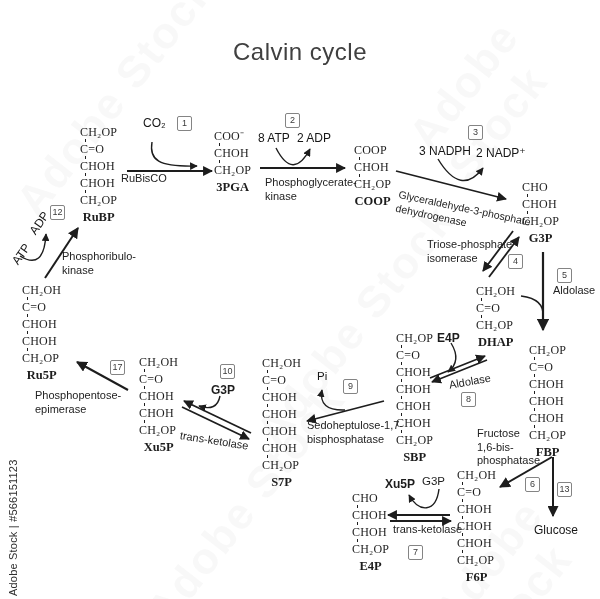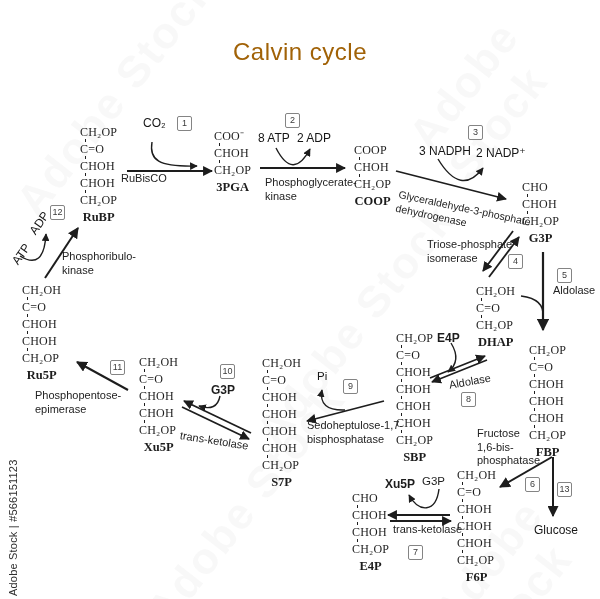--- a/index.html
+++ b/index.html
@@ -1,19 +1,19 @@
 <!DOCTYPE html>
 <html><head>
 <meta charset="utf-8">
 <style>
   html,body{margin:0;padding:0;background:#fff;}
   body{width:600px;height:599px;position:relative;overflow:hidden;
        font-family:"Liberation Sans","DejaVu Sans",sans-serif;color:#1d1d1d;}
   .abs{position:absolute;white-space:nowrap;}
-  .title{left:0;right:0;top:38px;text-align:center;font-size:24px;letter-spacing:.5px;color:#a16207;}
+  .title{left:0;right:0;top:38px;text-align:center;font-size:24px;letter-spacing:.5px;color:#404040;}
   
   .mol{position:absolute;display:flex;flex-direction:column;align-items:flex-start;font-family:Liberation Serif, serif;}
   .struct{display:flex;flex-direction:column;align-items:flex-start;}
   .fline{font-size:12px;line-height:12px;letter-spacing:.2px;}
   .bond{width:1px;height:3px;background:#1d1d1d;margin:1px 0 1px 5px;}
   .mol-label{font-weight:bold;font-size:12.5px;margin-top:4px;align-self:center;}
   .enzyme{font-size:11px;line-height:13.5px;color:#222;}
   .cof{font-size:12px;color:#161616;}
   .bold{font-weight:bold;}
   .stepbox{position:absolute;width:13px;height:13px;border:1px solid #848484;border-radius:2px;
@@ -241,21 +241,21 @@
 <div class="stepbox" style="left:177px;top:116px">1</div>
 <div class="stepbox" style="left:285px;top:113px">2</div>
 <div class="stepbox" style="left:468px;top:125px">3</div>
 <div class="stepbox" style="left:508px;top:254px">4</div>
 <div class="stepbox" style="left:557px;top:268px">5</div>
 <div class="stepbox" style="left:525px;top:477px">6</div>
 <div class="stepbox" style="left:408px;top:545px">7</div>
 <div class="stepbox" style="left:461px;top:392px">8</div>
 <div class="stepbox" style="left:343px;top:379px">9</div>
 <div class="stepbox" style="left:220px;top:364px">10</div>
-<div class="stepbox" style="left:110px;top:360px">11</div>
+<div class="stepbox" style="left:110px;top:360px">17</div>
 <div class="stepbox" style="left:50px;top:205px">12</div>
 <div class="stepbox" style="left:557px;top:482px">13</div>
 
 <div class="abs cof" style="left:143px;top:116px">CO₂</div>
 <div class="abs cof" style="left:258px;top:131px">8 ATP</div>
 <div class="abs cof" style="left:297px;top:131px">2 ADP</div>
 <div class="abs cof" style="left:419px;top:144px">3 NADPH</div>
 <div class="abs cof" style="left:476px;top:146px">2 NADP⁺</div>
 <div class="abs cof rotm55" style="left:10px;top:247px">ATP</div>
 <div class="abs cof rotm55" style="left:27px;top:216px">ADP</div>

